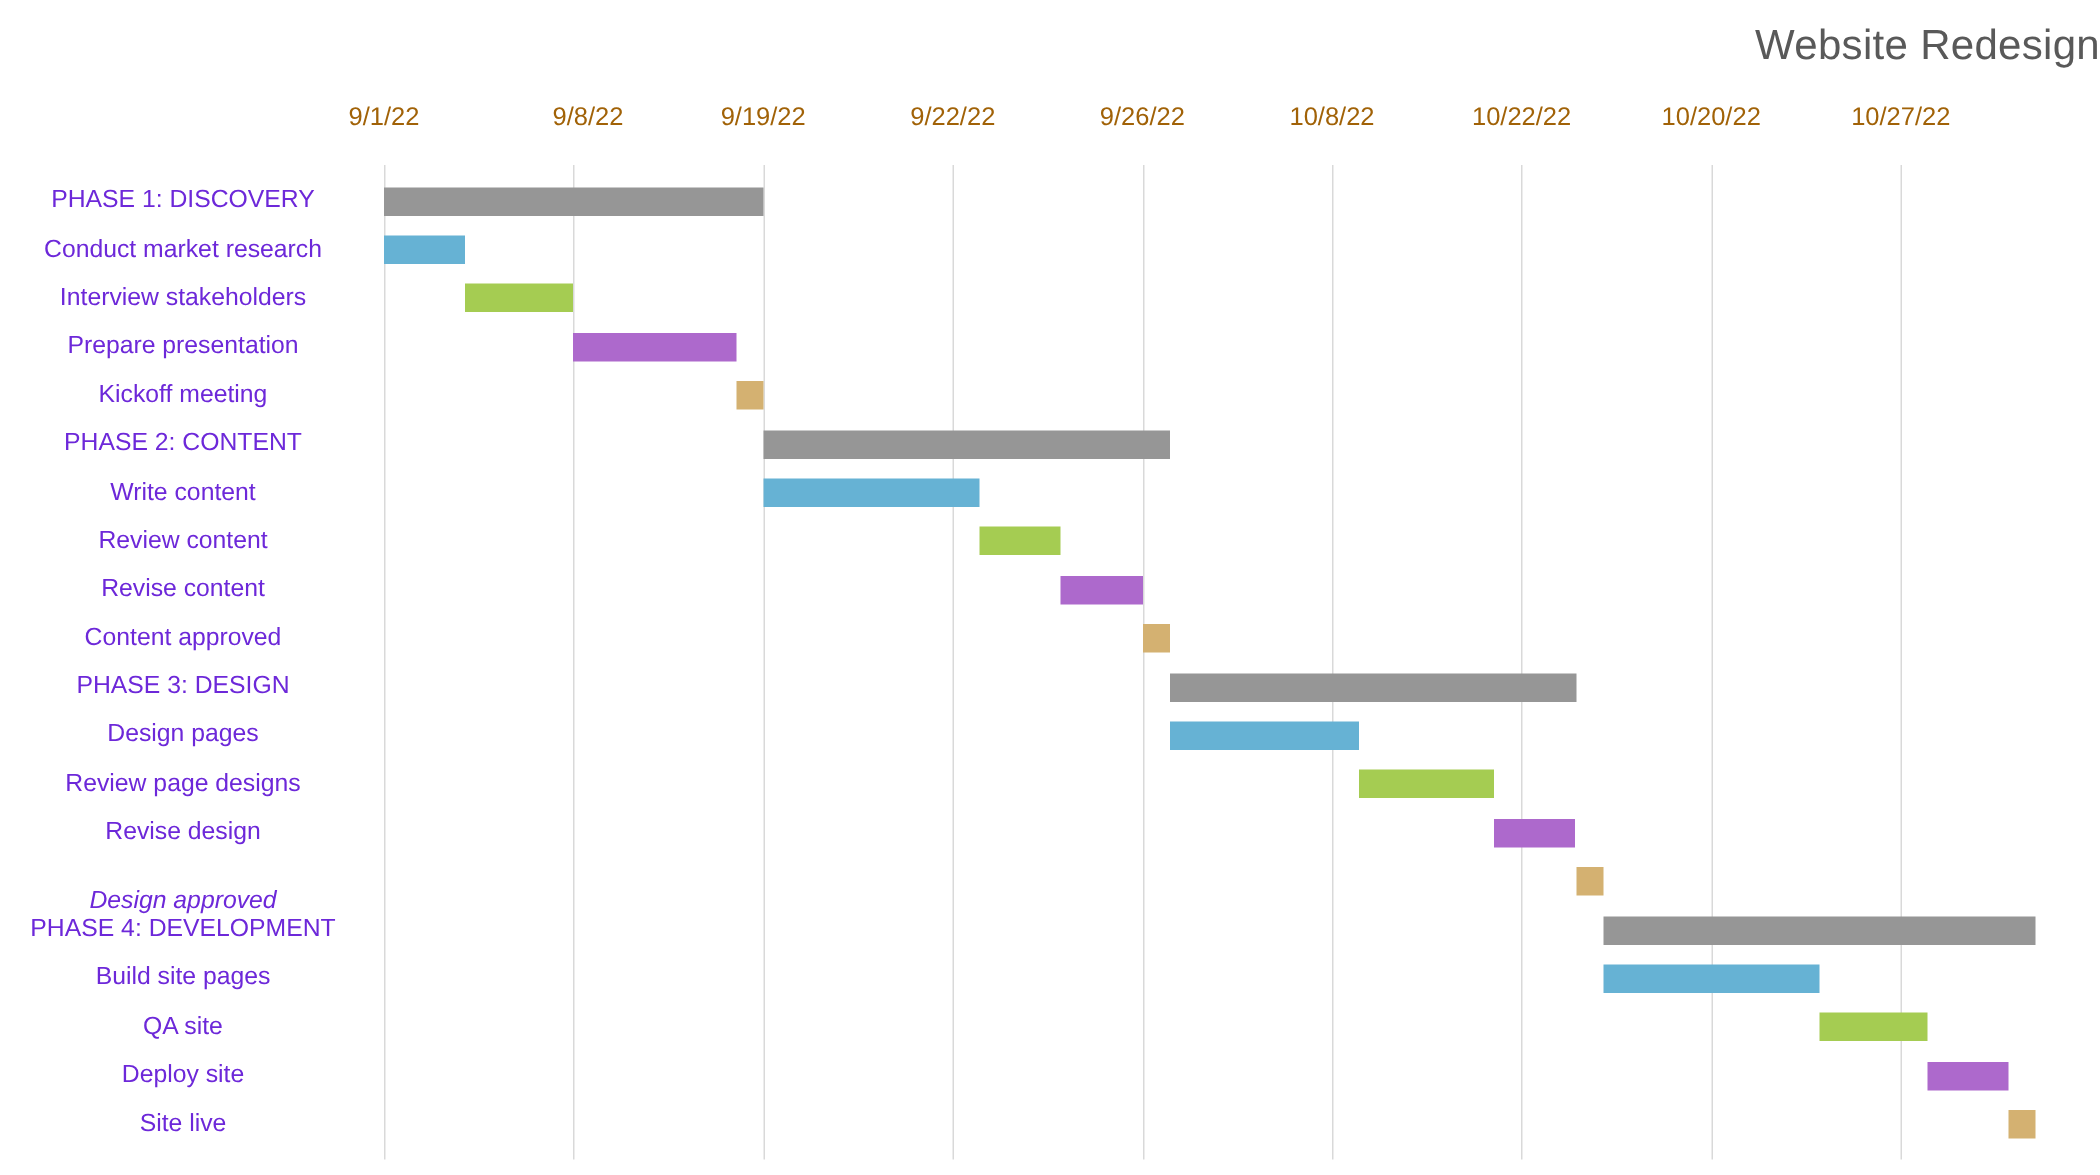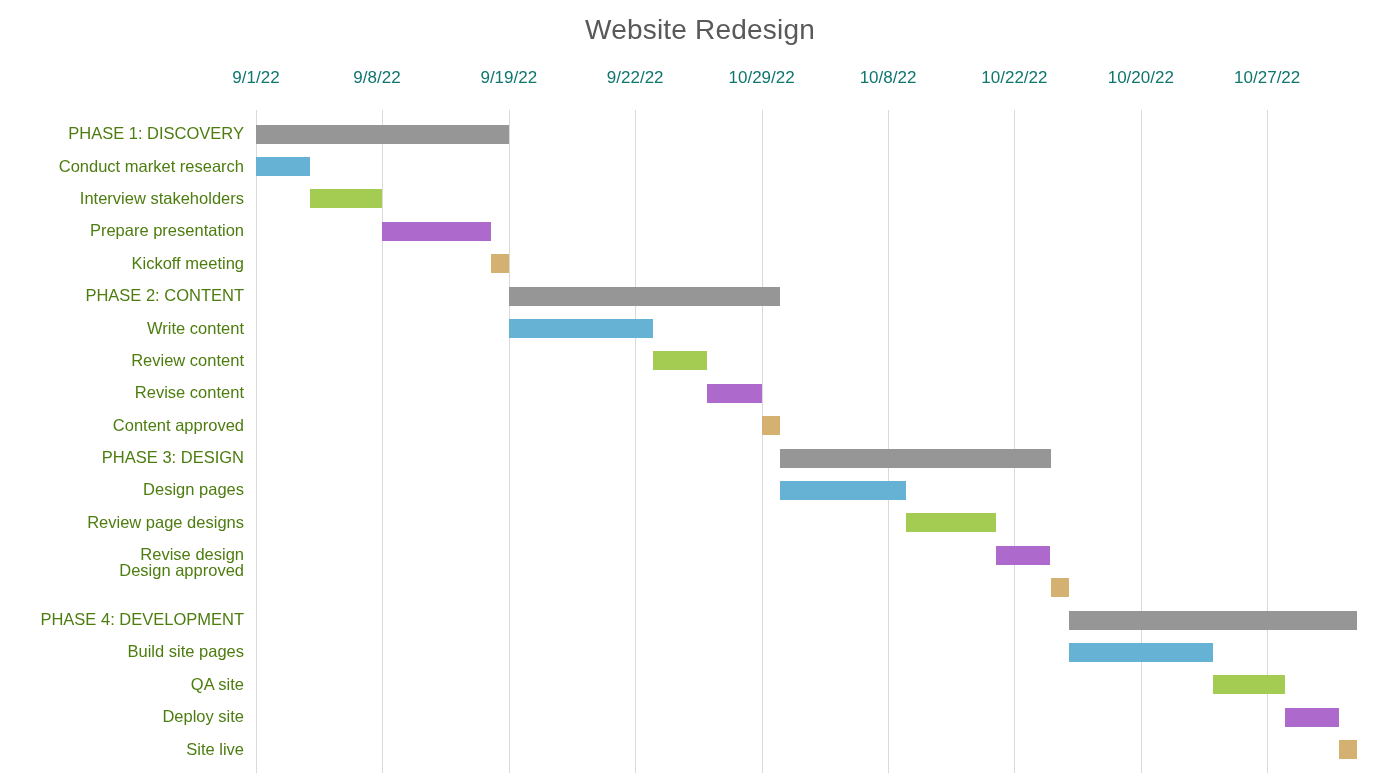--- a/index.html
+++ b/index.html
@@ -17,39 +17,39 @@
     position: relative;
     width: 1400px;
     height: 783px;
     background: #ffffff;
   }
   #chart-title {
     position: absolute;
     left: 0;
     top: 14px;
     width: 1400px;
-    text-align: center;
+    text-align: right;
     font-size: 28px;
     color: #595959;
     font-weight: normal;
     letter-spacing: 0.2px;
     white-space: nowrap;
   }
   #x-axis-labels {
     position: absolute;
     left: 0;
     top: 68px;
     width: 1400px;
     height: 26px;
   }
   .x-tick-label {
     position: absolute;
     top: 0;
     font-size: 17px;
-    color: #0f766e;
+    color: #a16207;
     white-space: nowrap;
     transform: translateX(-50%);
   }
   #plot-area {
     position: absolute;
     left: 256px;
     top: 110px;
     width: 1082px;
     height: 663px;
   }
@@ -64,45 +64,45 @@
     position: absolute;
     left: 0;
     top: 110px;
     width: 244px;
     height: 663px;
   }
   .y-tick-label {
     position: absolute;
     right: 0;
     width: 244px;
-    text-align: right;
+    text-align: center;
     font-size: 16.5px;
-    color: #4d7c0f;
+    color: #6d28d9;
     white-space: nowrap;
     line-height: 1;
   }
   .bar {
     position: absolute;
     height: 19px;
     border-radius: 0;
   }
 </style>
 </head>
 <body>
 
 <div id="chart-root">
 
   <div id="chart-title">Website Redesign</div>
 
   <div id="x-axis-labels">
       <div class="x-tick-label" style="left: 256px;">9/1/22</div>
-      <div class="x-tick-label" style="left: 377px; text-align: center;">9/8/22</div>
+      <div class="x-tick-label" style="left: 392px; text-align: center;">9/8/22</div>
       <div class="x-tick-label" style="left: 508.8px;">9/19/22</div>
       <div class="x-tick-label" style="left: 635.2px;">9/22/22</div>
-      <div class="x-tick-label" style="left: 761.6px;">10/29/22</div>
+      <div class="x-tick-label" style="left: 761.6px;">9/26/22</div>
       <div class="x-tick-label" style="left: 888px;">10/8/22</div>
       <div class="x-tick-label" style="left: 1014.4px;">10/22/22</div>
       <div class="x-tick-label" style="left: 1140.8px;">10/20/22</div>
       <div class="x-tick-label" style="left: 1267.2px;">10/27/22</div>
     </div>
 
   <div id="y-axis-labels">
       <div class="y-tick-label" style="top: 15.1944px;">PHASE 1: DISCOVERY</div>
       <div class="y-tick-label" style="top: 47.5833px;">Conduct market research</div>
       <div class="y-tick-label" style="top: 79.9722px;">Interview stakeholders</div>
@@ -110,21 +110,21 @@
       <div class="y-tick-label" style="top: 144.75px;">Kickoff meeting</div>
       <div class="y-tick-label" style="top: 177.139px;">PHASE 2: CONTENT</div>
       <div class="y-tick-label" style="top: 209.528px;">Write content</div>
       <div class="y-tick-label" style="top: 241.916px;">Review content</div>
       <div class="y-tick-label" style="top: 274.305px;">Revise content</div>
       <div class="y-tick-label" style="top: 306.694px;">Content approved</div>
       <div class="y-tick-label" style="top: 339.083px;">PHASE 3: DESIGN</div>
       <div class="y-tick-label" style="top: 371.472px;">Design pages</div>
       <div class="y-tick-label" style="top: 403.861px;">Review page designs</div>
       <div class="y-tick-label" style="top: 436.25px;">Revise design</div>
-      <div class="y-tick-label" style="top: 452px;">Design approved</div>
+      <div class="y-tick-label" style="top: 482px; font-style: italic;">Design approved</div>
       <div class="y-tick-label" style="top: 501.027px;">PHASE 4: DEVELOPMENT</div>
       <div class="y-tick-label" style="top: 533.416px;">Build site pages</div>
       <div class="y-tick-label" style="top: 565.805px;">QA site</div>
       <div class="y-tick-label" style="top: 598.194px;">Deploy site</div>
       <div class="y-tick-label" style="top: 630.583px;">Site live</div>
     </div>
 
   <div id="plot-area">
       <div class="gridline" style="left: 0px;"></div>
       <div class="gridline" style="left: 126.4px;"></div>

